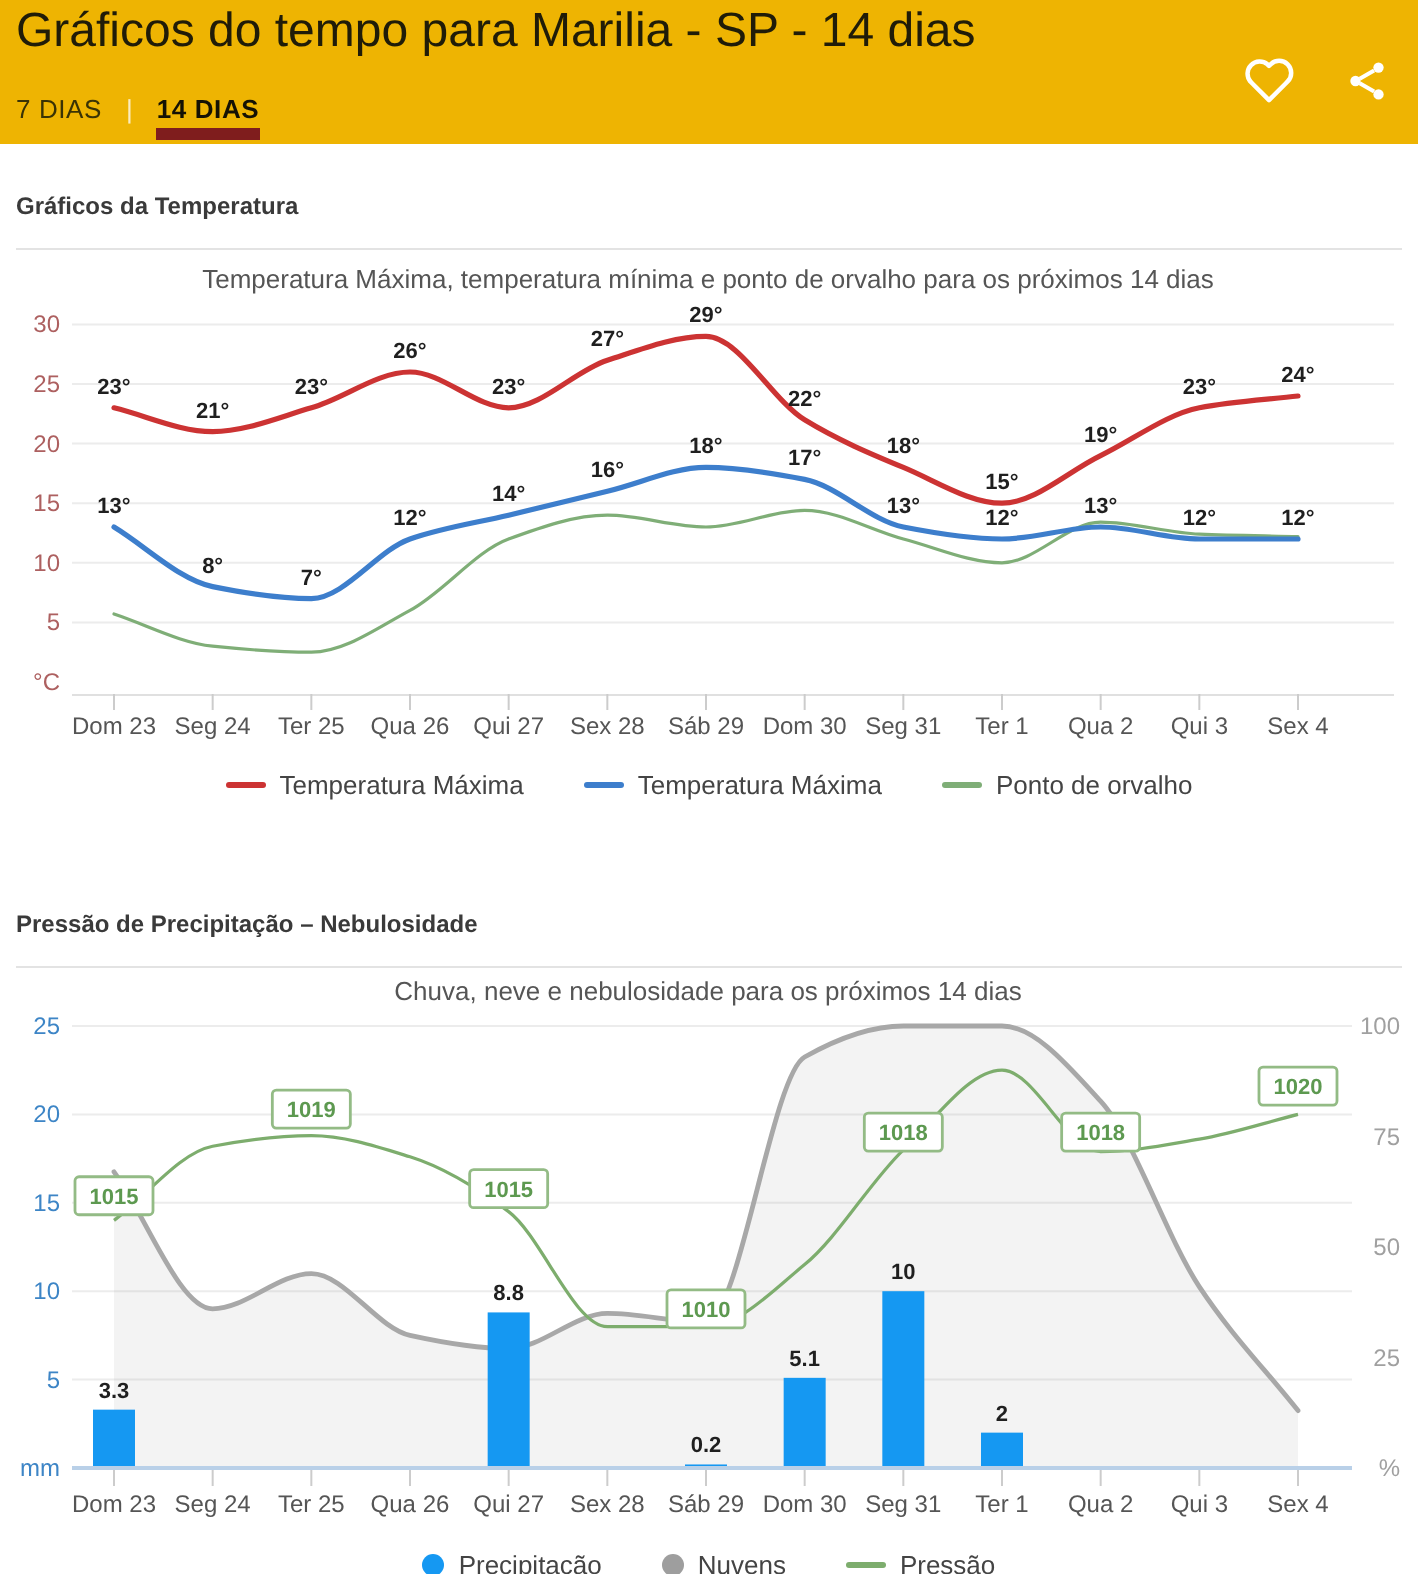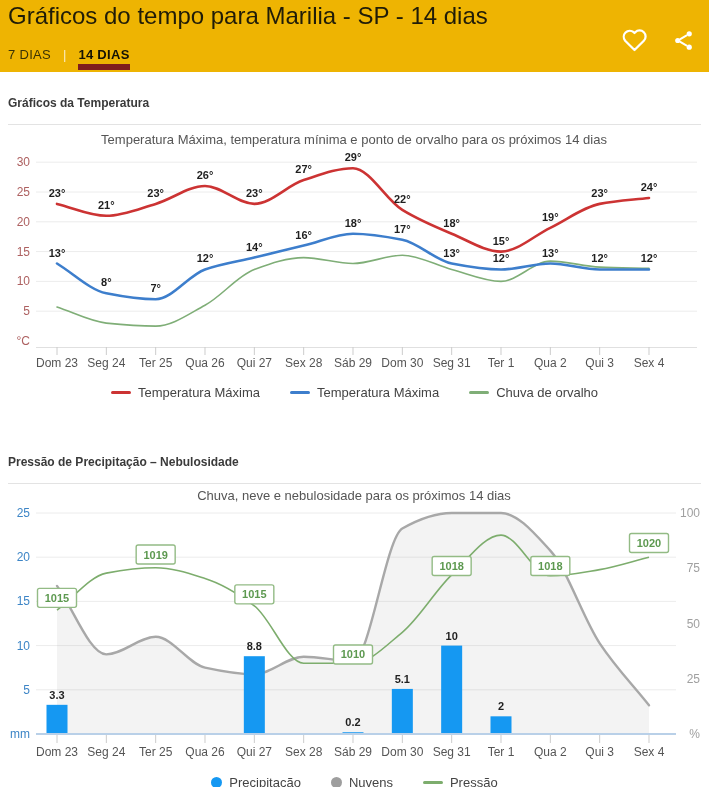--- a/index.html
+++ b/index.html
@@ -134,21 +134,21 @@
     <span class="leg-item">
       <span class="leg-dash" style="background: rgb(204, 51, 51);"></span>
       <span>Temperatura Máxima</span>
     </span>
     <span class="leg-item">
       <span class="leg-dash" style="background: rgb(61, 126, 204);"></span>
       <span>Temperatura Máxima</span>
     </span>
     <span class="leg-item">
       <span class="leg-dash" style="background: rgb(127, 174, 119);"></span>
-      <span>Chuva de orvalho</span>
+      <span>Ponto de orvalho</span>
     </span>
   </div>
 
 <h2 class="sect-h second">Pressão de Precipitação – Nebulosidade</h2>
 <svg id="precip-chart" class="chart" width="709" height="276" viewBox="0 0 709 276">
     <text x="354" y="12" fill="#555555" font-size="13" text-anchor="middle" font-family="&quot;Liberation Sans&quot;, sans-serif">Chuva, neve e nebulosidade para os próximos 14 dias</text>
     <line x1="36" y1="201.8" x2="676" y2="201.8" stroke="#ececec" stroke-width="1"></line>
     <text x="30" y="205.8" fill="#3d85c6" font-size="12" text-anchor="end" font-family="&quot;Liberation Sans&quot;, sans-serif">5</text>
     <line x1="36" y1="157.6" x2="676" y2="157.6" stroke="#ececec" stroke-width="1"></line>
     <text x="30" y="161.6" fill="#3d85c6" font-size="12" text-anchor="end" font-family="&quot;Liberation Sans&quot;, sans-serif">10</text>

